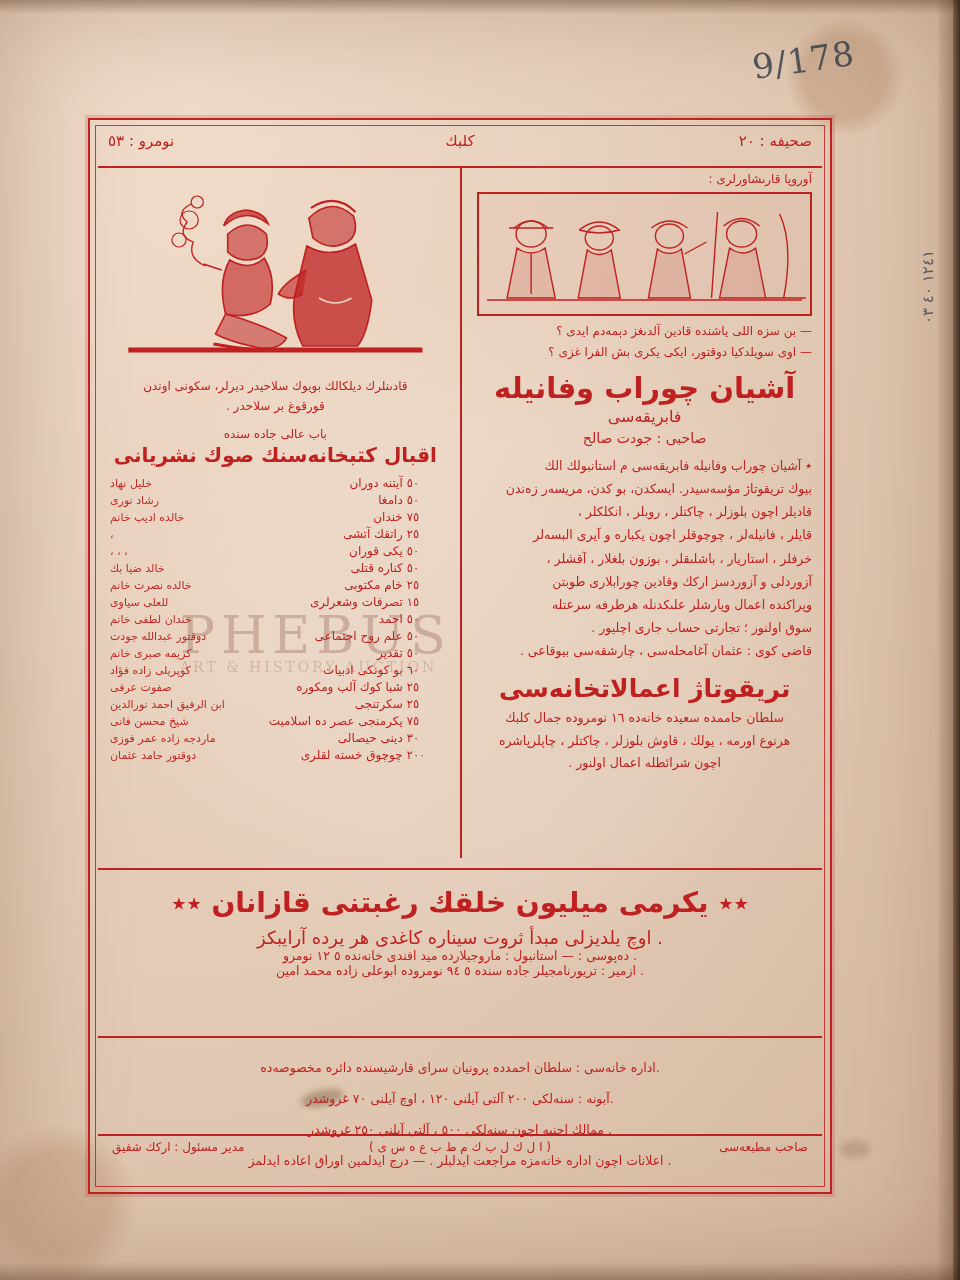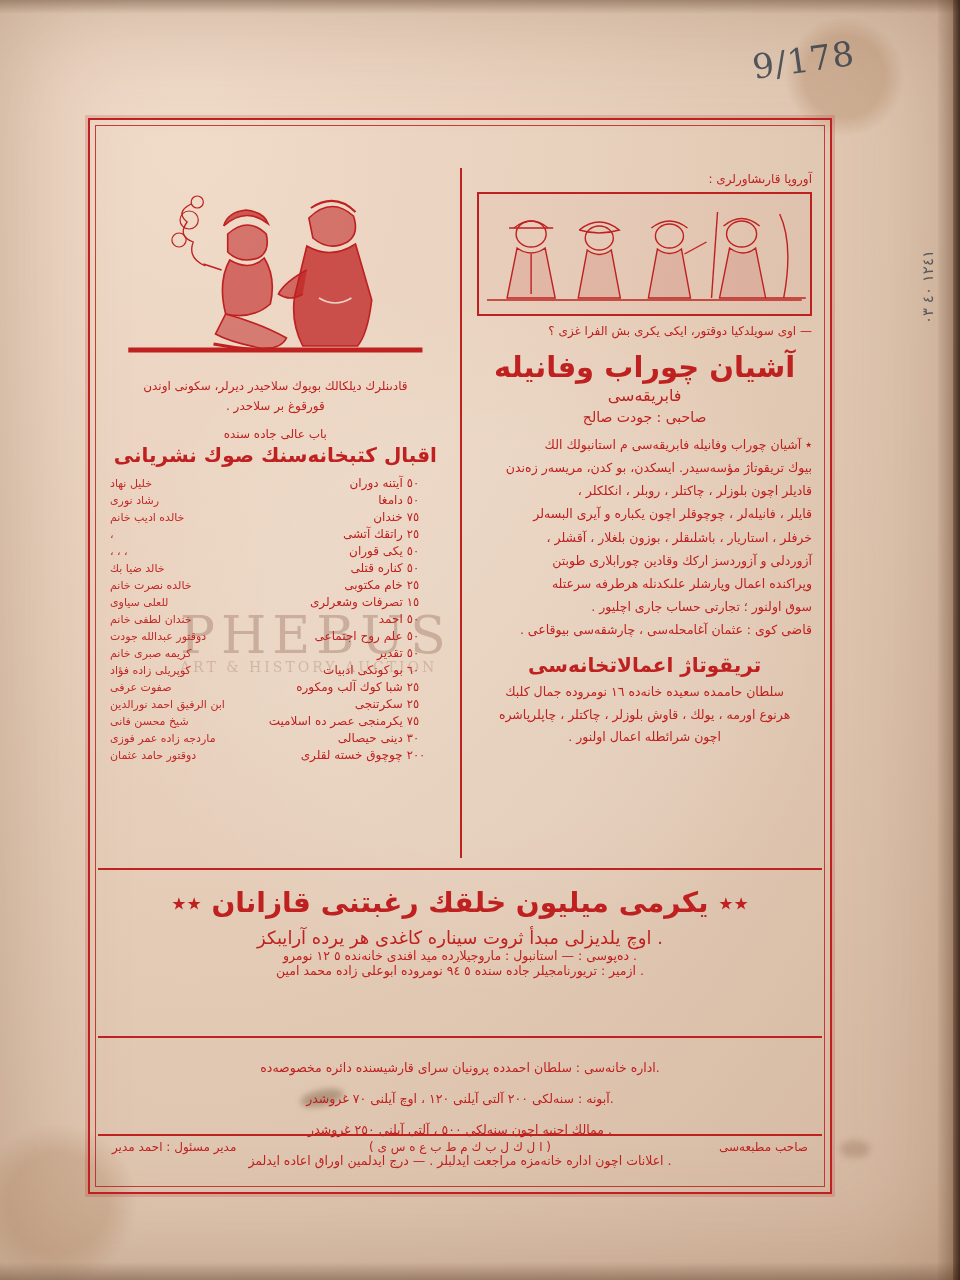--- a/index.html
+++ b/index.html
@@ -105,21 +105,21 @@
   .ad-title{
     font-size:29px;text-align:center;margin:10px 0 2px 0;font-weight:bold;
     letter-spacing:1px;
   }
   .ad-sub{ font-size:16px;text-align:center;margin:0 0 4px 0; }
   .ad-owner{ font-size:14px;text-align:center;margin:2px 0 8px 0;}
   .ad-body{ font-size:12.5px;line-height:1.85;text-align:right; }
   .ad-body div{ white-space:nowrap; }
 
   .ad2-title{
-    font-size:20px;text-align:center;margin:12px 0 4px 0;font-weight:bold;
+    font-size:25px;text-align:center;margin:12px 0 4px 0;font-weight:bold;
   }
   .ad2-body{ font-size:12.5px;line-height:1.8;text-align:center; }
 
   
   #illus{
     height:200px;position:relative;margin:4px 0 2px 0;overflow:hidden;
   }
   .ill-cap{ font-size:12px;text-align:center;line-height:1.7;margin:2px 0 10px; }
 
   .pub-head{ font-size:12px;text-align:center;margin-bottom:2px;}
@@ -184,20 +184,26 @@
 <div class="hand" id="hand-side">١٢٤١ ٤٠ ٠٣</div>
 
 <div id="watermark">
   <span>PHEBUS</span>
   <small>ART &amp; HISTORY AUCTION</small>
 </div>
 
 <div id="frame">
   <div id="frame-inner"></div>
 
+  <div id="masthead">
+    <div class="mh" id="mh-left">نومرو : ٥٣</div>
+    <div class="mh" id="mh-center">كلبك</div>
+    <div class="mh" id="mh-right">صحيفه : ٢٠</div>
+    <div class="rule" id="mh-rule"></div>
+  </div>
 
   <div id="cols">
     <div class="rule" id="col-div"></div>
 
     <div class="col" id="col-right">
       <div class="cap">آوروپا قارىشاورلرى :</div>
 
       <div id="euro-box">
         <svg width="100%" height="100%" viewBox="0 0 330 120" preserveAspectRatio="none">
           <g stroke="#bf2020" fill="none" stroke-width="1.4">
@@ -221,20 +227,21 @@
             <path d="M244 32 q18 -15 36 0"></path>
             <path d="M250 54 q14 10 26 0 l10 50 h-46 z" fill="rgba(191,32,32,.12)"></path>
             <path d="M232 104 L238 18"></path>
             <path d="M300 20 q14 30 4 84"></path>
             <path d="M286 104 h40"></path>
             <path d="M8 106 h314"></path>
           </g>
         </svg>
       </div>
 
+      <div class="q-line">— بن سزه اللى ياشنده قادين آلدىغز دېمەدم ايدى ؟</div>
       <div class="q-line">— اوى سويلدكيا دوقتور، ايكى يكرى بش الفرا غزى ؟</div>
 
       <div class="ad-title">آشيان چوراب وفانيله</div>
       <div class="ad-sub">فابريقەسى</div>
       <div class="ad-owner">صاحبى : جودت صالح</div>
 
       <div class="ad-body">
         <div>٭ آشيان چوراب وفانيله فابريقەسى م استانبولك الك</div>
         <div>بيوك تريقوتاژ مؤسەسيدر. ايسكدن، بو كدن، مريسەر زەندن</div>
         <div>قاديلر اچون بلوزلر ، چاكتلر ، روبلر ، انكلكلر ،</div>
@@ -397,18 +404,18 @@
     <div class="rule" id="promo-bot-rule"></div>
   </div>
 
   <div id="footer">
     <div class="f-line">اداره خانەسى :    سلطان احمدده پرونيان سراى قارشيسنده دائرە مخصوصەده.</div>
     <div class="f-line">آبونه : سنەلكى ٢٠٠ آلتى آيلنى ١٢٠ ، اوچ آيلنى ٧٠ غروشدر.</div>
     <div class="f-line">ممالك اجنبه اچون سنەلكى ٥٠٠ ، آلتى آيلنى ٢٥٠ غروشدر .</div>
     <div class="f-line">اعلانات اچون اداره خانەمزە مراجعت ايدلبلر . — درج ايدلمين اوراق اعاده ايدلمز .</div>
     <div class="rule" id="foot-rule"></div>
     <div id="foot-row">
-      <div id="foot-left">مدير مسئول : احمد مدير</div>
+      <div id="foot-left">مدير مسئول : اركك شفيق</div>
       <div id="foot-center">(  ا ل ك ل ب ك  م ط ب ع ه س ى  )</div>
       <div id="foot-right">صاحب مطبعەسى</div>
     </div>
   </div>
 </div>
 
 </body></html>

